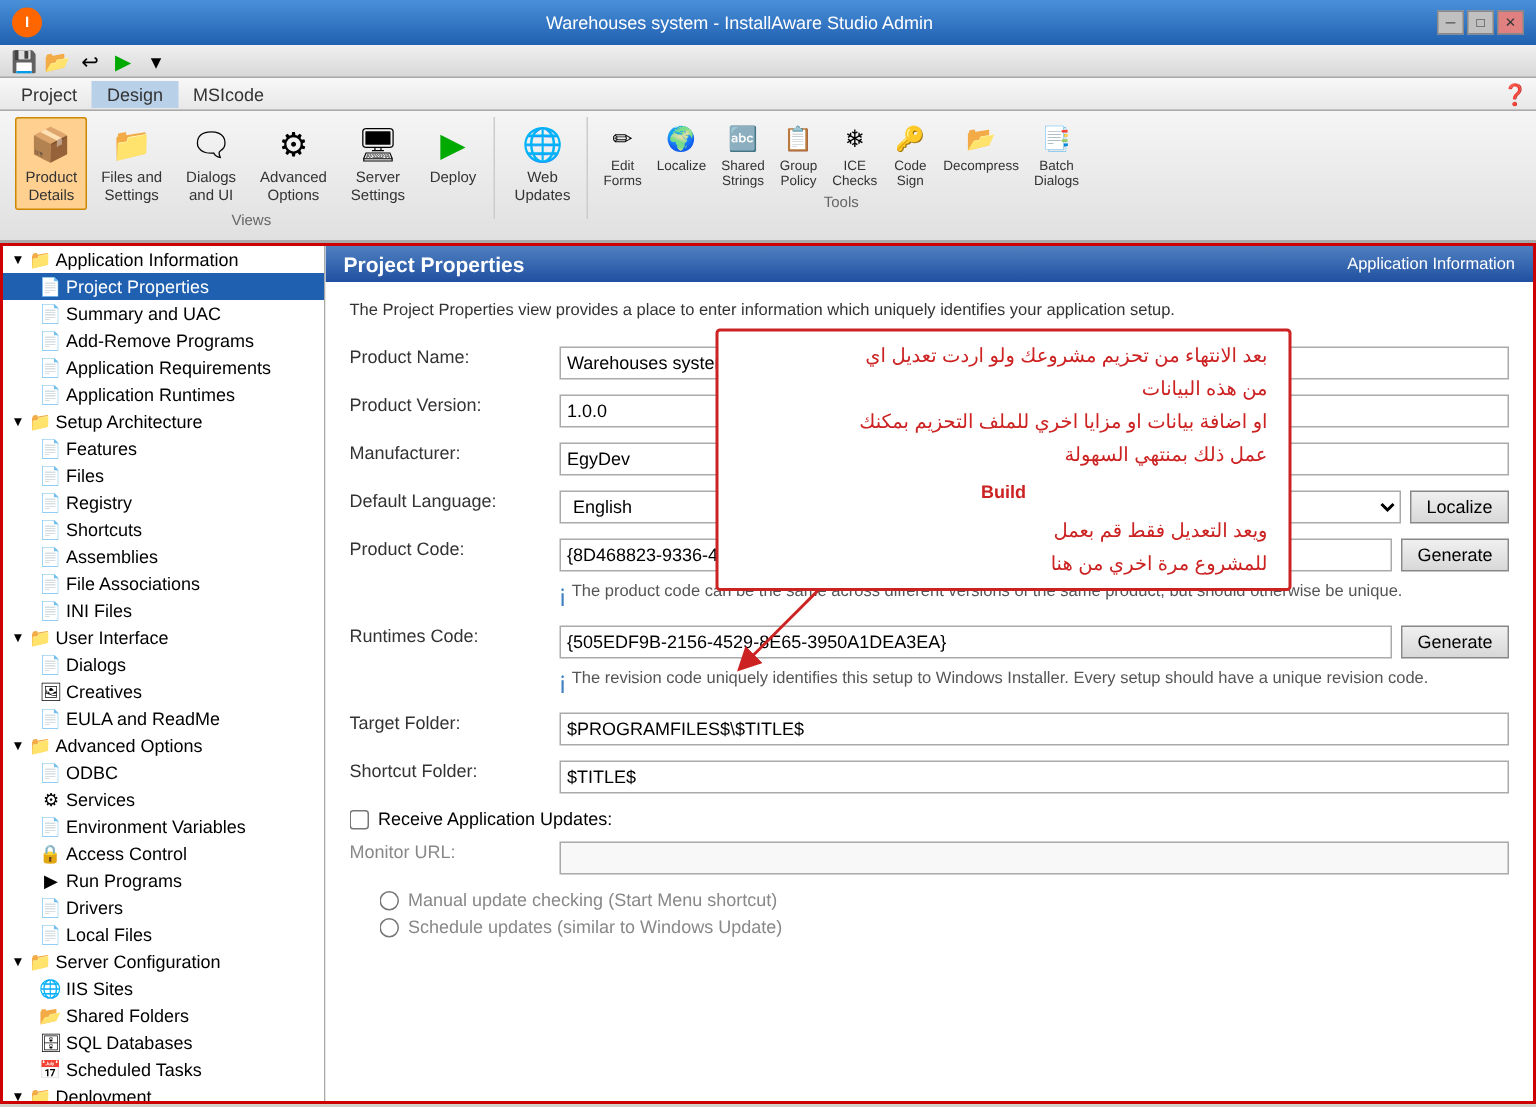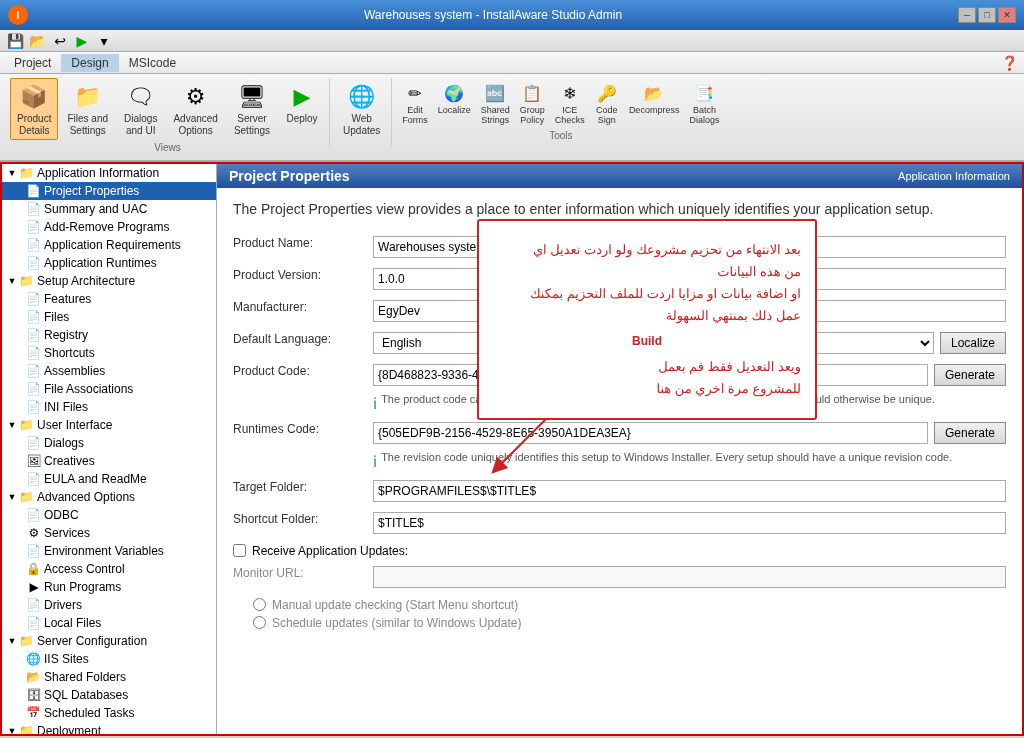--- a/index.html
+++ b/index.html
@@ -46,21 +46,21 @@
     .tree-icon { width: 16px; height: 16px; display: inline-flex; align-items: center; justify-content: center; margin-right: 2px; font-size: 12px; }
     .tree-label { font-size: 12px; }
     .folder-icon { color: #f0a000; }
 
     
     .content-area { flex: 1; background: #ffffff; display: flex; flex-direction: column; overflow: hidden; }
     .content-header { background: linear-gradient(180deg, #5080c0 0%, #2050a0 100%); color: white; padding: 4px 12px; display: flex; justify-content: space-between; align-items: center; }
     .content-header-title { font-size: 14px; font-weight: bold; }
     .content-header-subtitle { font-size: 11px; }
     .content-body { padding: 12px 16px; overflow-y: auto; flex: 1; }
-    .description { font-size: 14px; color: #333; margin-bottom: 16px; line-height: 1.4; }
+    .description { font-size: 11px; color: #333; margin-bottom: 16px; line-height: 1.4; }
 
     .form-row { display: flex; align-items: flex-start; margin-bottom: 10px; }
     .form-label { width: 140px; font-size: 12px; color: #333; flex-shrink: 0; }
     .form-input { flex: 1; height: 22px; border: 1px solid #aaa; padding: 2px 4px; font-size: 12px; background: white; }
     .form-input:disabled { background: #f0f0f0; color: #888; }
     .form-input-with-btn { display: flex; gap: 6px; flex: 1; }
     .form-btn { padding: 2px 10px; background: linear-gradient(180deg, #f0f0f0, #d8d8d8); border: 1px solid #888; font-size: 12px; cursor: pointer; height: 22px; }
 
     .localize-row { display: flex; align-items: center; gap: 6px; flex: 1; }
     .select-input { height: 22px; border: 1px solid #aaa; padding: 2px 4px; font-size: 12px; flex: 1; background: white; }
@@ -425,25 +425,25 @@
         <input type="radio" name="update-type" style="">
         <label>Manual update checking (Start Menu shortcut)</label>
       </div>
       <div class="radio-row">
         <input type="radio" name="update-type" style="">
         <label>Schedule updates (similar to Windows Update)</label>
       </div>
     </div>
 
     <div style="position:absolute; top:55px; left:260px; z-index:50; pointer-events:none;">
-      <div style="background:white; border:2px solid #cc2222; border-radius:3px; padding:18px 14px; width:340px;">
+      <div style="background:white; border:2px solid #cc2222; border-radius:3px; padding:5px 14px; width:384px;">
         <div style="font-size:13px; color:#cc2222; text-align:right; direction:rtl; line-height:1.7;">
           <div>بعد الانتهاء من تحزيم مشروعك ولو اردت تعديل اي</div>
           <div>من هذه البيانات</div>
-          <div>او اضافة بيانات او مزايا اردت للملف التحزيم بمكنك</div>
+          <div>او اضافة بيانات او مزايا اخري للملف التحزيم بمكنك</div>
           <div>عمل ذلك بمنتهي السهولة</div>
           <div style="font-size:12px; font-weight:bold; text-align:center; margin:4px 0;">Build</div>
           <div>ويعد التعديل فقط قم بعمل</div>
           <div>للمشروع مرة اخري من هنا</div>
         </div>
       </div>
 
       <svg width="80" height="60" style="position:absolute; bottom:-58px; left:10px;">
         <line x1="60" y1="0" x2="10" y2="50" stroke="#cc2222" stroke-width="2" marker-end="url(#arrowhead)"></line>
         <defs>

